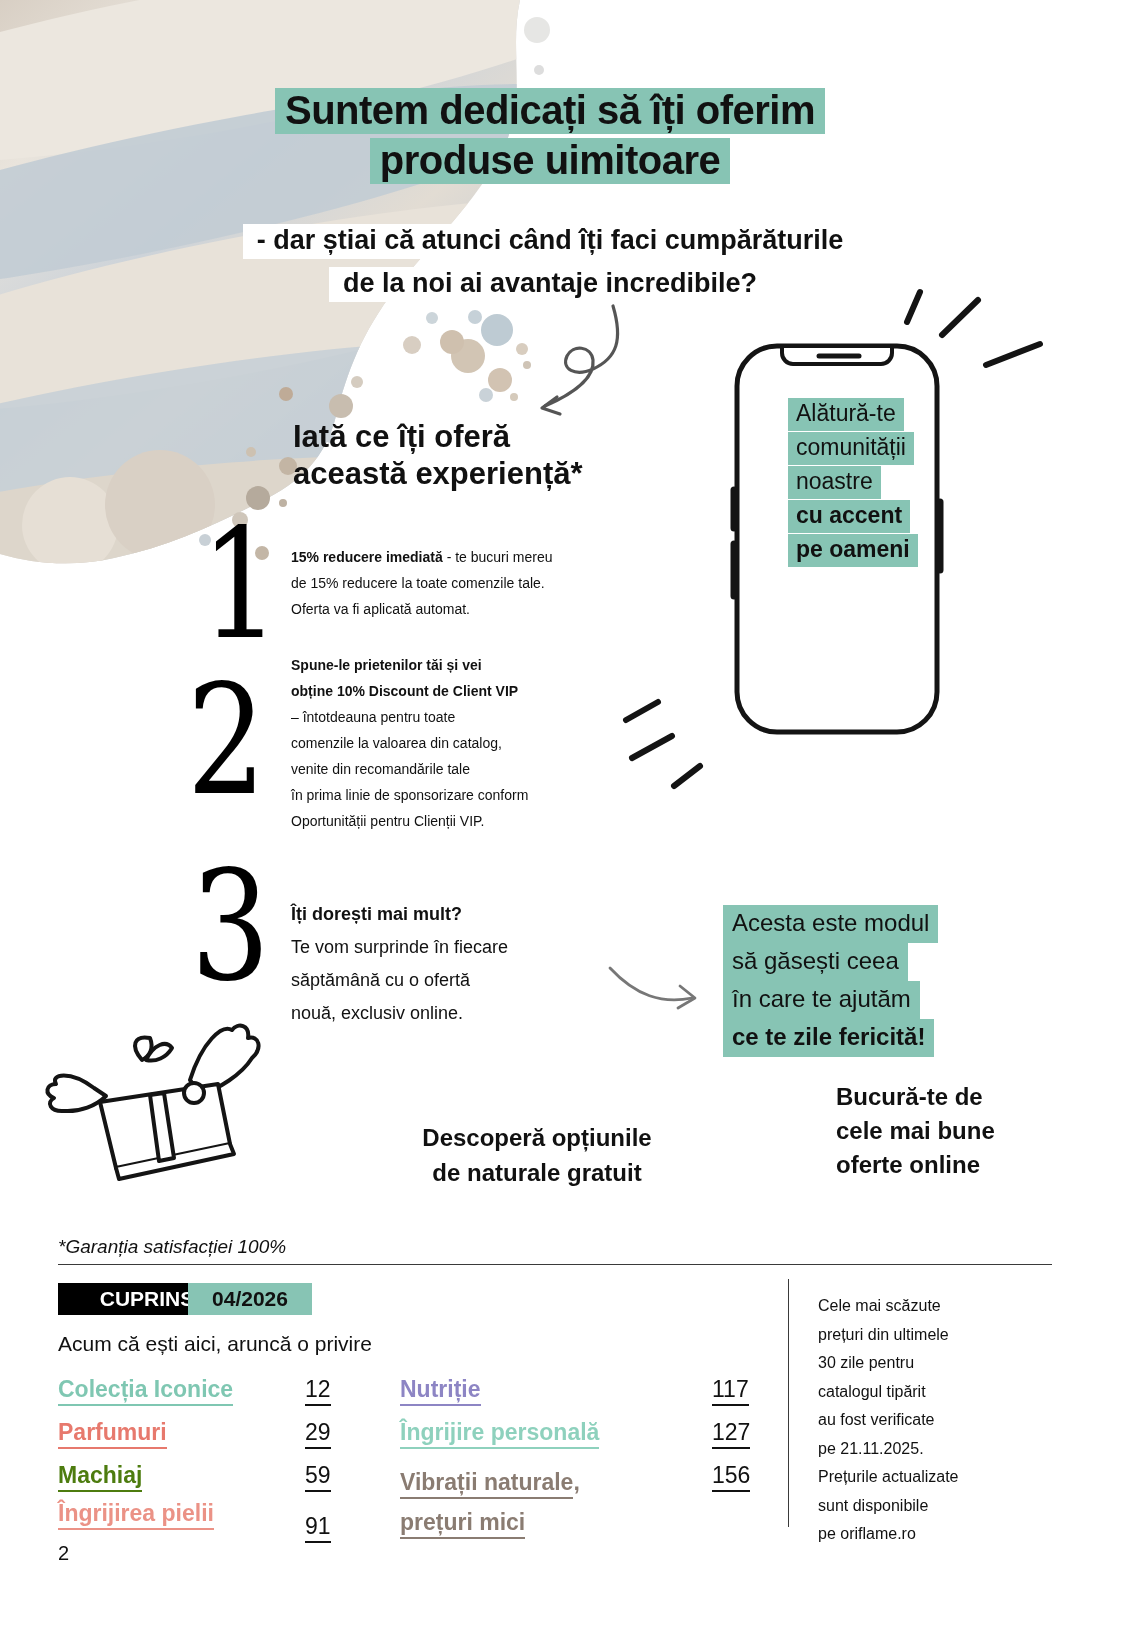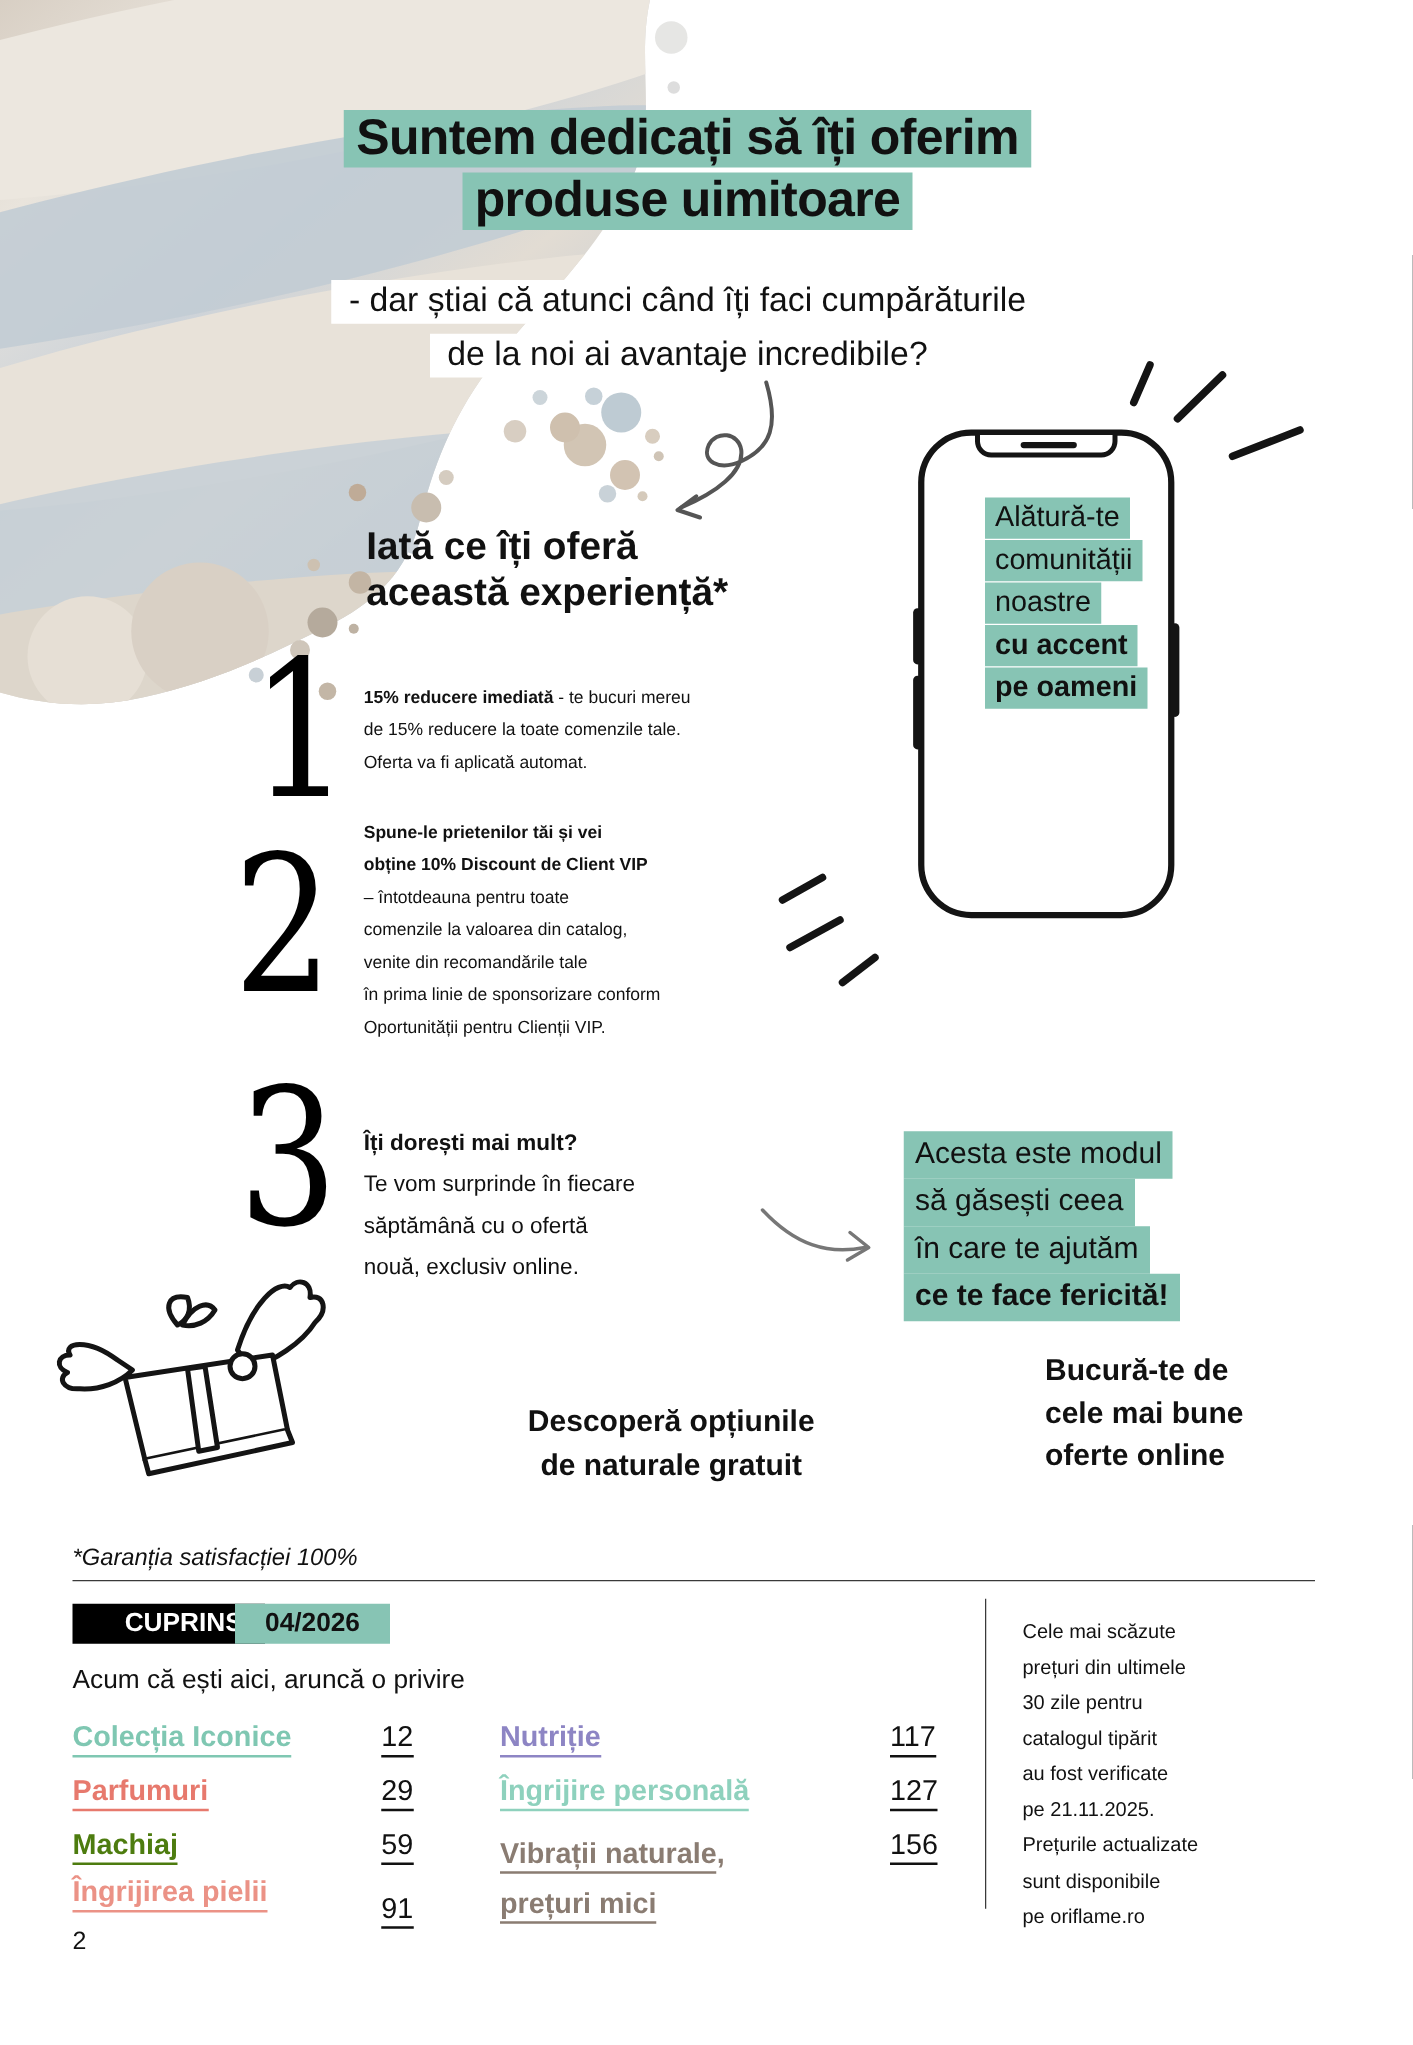--- a/index.html
+++ b/index.html
@@ -6,21 +6,21 @@
   .canvas{position:relative;width:1130px;height:1636px;background:#ffffff;overflow:hidden;
           font-family:"Liberation Sans",sans-serif;color:#111;margin:0 auto;}
   .abs{position:absolute;}
   svg{display:block;}
   
   .hl{display:inline-block;background:#87c4b4;padding:2px 10px 4px;}
   .whitebox{display:inline-block;background:#fff;padding:3px 14px 5px;}
   
   .hero-title{left:0;top:88px;width:1100px;text-align:center;font-size:40px;font-weight:700;line-height:1.0;letter-spacing:-.5px;}
   .hero-title .hl{margin-bottom:4px;}
-  .hero-sub{left:0;top:224px;width:1100px;text-align:center;font-size:27px;font-weight:400;line-height:1.0;}
+  .hero-sub{left:0;top:224px;width:1100px;text-align:center;font-size:27px;font-weight:700;line-height:1.0;}
   .hero-sub .whitebox{margin-bottom:8px;}
   
   .benefits-heading{left:293px;top:418px;font-size:31px;font-weight:700;line-height:37px;}
   .big-num{font-family:"DejaVu Serif",serif;font-weight:400;color:#000;transform:scaleX(.82);transform-origin:center top;}
   .item{font-size:14px;line-height:26px;font-weight:400;}
   .item b{font-weight:700;}
   .item3{font-size:18px;line-height:33px;}
   
   .phone-lines{left:788px;top:398px;line-height:29px;font-size:23px;}
   .phone-lines .hl{padding:1px 8px 3px;margin-bottom:1px;}
@@ -176,21 +176,21 @@
 
   <svg class="abs" style="left:602px;top:958px" width="110" height="62" viewBox="0 0 110 62">
     <path d="M8,10 C34,38 60,46 90,40" fill="none" stroke="#777" stroke-width="2.8" stroke-linecap="round"></path>
     <path d="M78,28 L93,40 L76,50" fill="none" stroke="#777" stroke-width="2.8" stroke-linecap="round" stroke-linejoin="round"></path>
   </svg>
 
   <div class="abs happy">
     <div><span class="hl">Acesta este modul</span></div>
     <div><span class="hl">să găsești ceea</span></div>
     <div><span class="hl">în care te ajutăm</span></div>
-    <div><span class="hl" style="font-weight:700">ce te face fericită!</span></div>
+    <div><span class="hl" style="font-weight:700">ce te zile fericită!</span></div>
   </div>
 
   <svg class="abs" style="left:42px;top:1018px" width="230" height="175" viewBox="0 0 230 175">
     <g fill="#ffffff" stroke="#141414" stroke-width="4" stroke-linejoin="round" stroke-linecap="round">
       <path d="M52,70 C28,52 8,56 14,66 C4,66 2,76 12,80 C4,84 8,94 22,93 C38,94 54,88 64,78 Z"></path>
       <path d="M148,62 C160,24 180,6 190,12 C196,4 208,7 206,20 C217,17 221,30 210,40 C200,56 176,72 158,76 Z"></path>
       <path d="M100,42 C88,28 92,17 108,20 C112,30 108,38 100,42 Z"></path>
       <path d="M104,42 C112,26 124,22 130,30 C124,40 114,44 104,42 Z"></path>
       <path d="M58,84 L176,66 L188,126 L74,150 Z"></path>
       <path d="M74,150 L77,161 L192,136 L188,126"></path>

